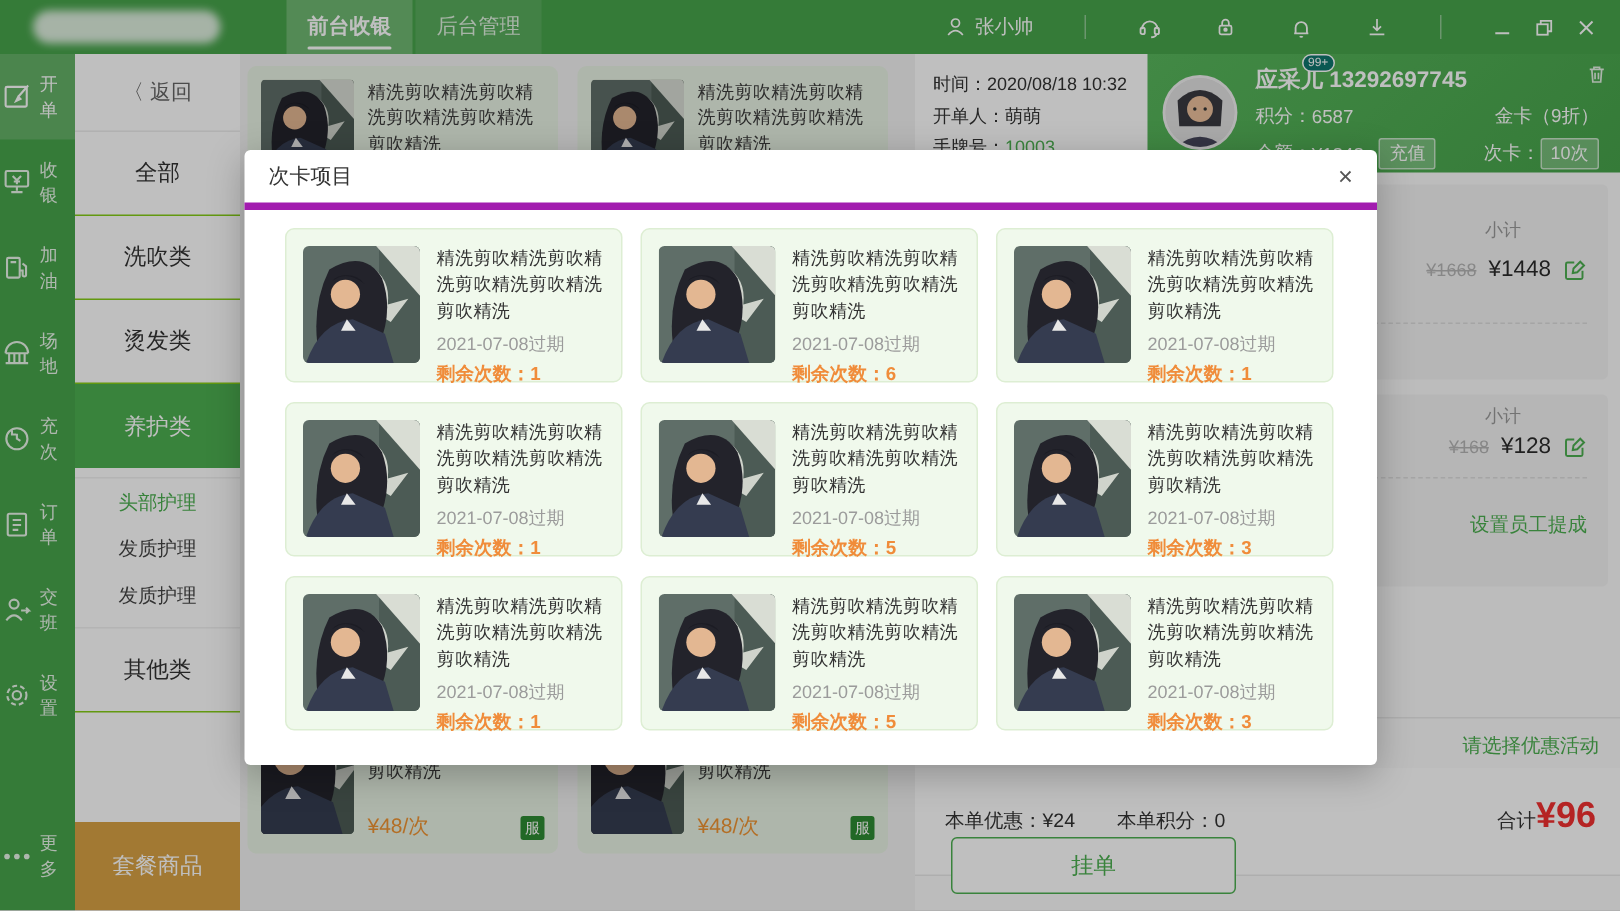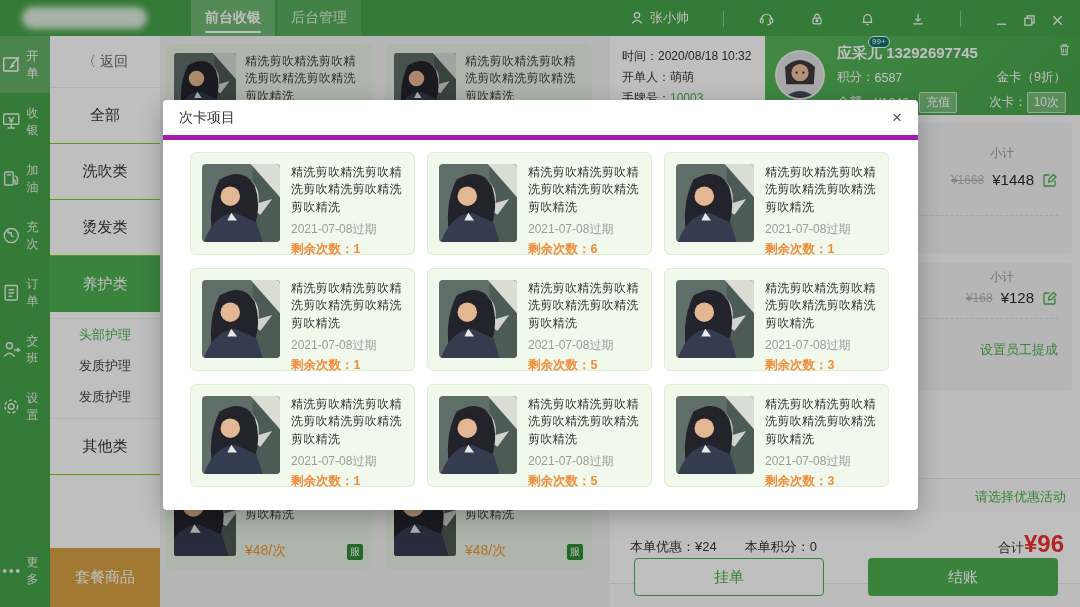--- a/index.html
+++ b/index.html
@@ -7,21 +7,21 @@
   body { font-family:"Liberation Sans","DejaVu Sans",sans-serif; }
   .app { position:relative; width:1080px; height:607px; margin:0 auto; background:#f5f5f5; overflow:hidden; }
 
   
   .topbar { position:absolute; left:0; top:0; width:1080px; height:36px; background:#47a44b; display:flex; align-items:center; z-index:10; }
   .logo-blur { width:125px; height:22px; margin-left:22px; background:rgba(255,255,255,.82); border-radius:12px; filter:blur(3px); }
   .tabs { display:flex; height:36px; margin-left:44px; }
   .tab { min-width:75px; padding:0 14px; height:36px; display:flex; align-items:center; justify-content:center; font-size:14px; color:#dff0df; background:rgba(255,255,255,.10); margin-right:2px; cursor:pointer; position:relative; }
   .tab.active { background:rgba(255,255,255,.22); color:#fff; font-weight:bold; }
   .tab.active:after { content:""; position:absolute; left:14px; right:14px; bottom:3px; height:2px; background:#fff; border-radius:1px; }
-  .tb-right { margin-left:auto; display:flex; align-items:flex-end; gap:34px; margin-right:16px; color:#eaf6ea; }
+  .tb-right { margin-left:auto; display:flex; align-items:center; gap:34px; margin-right:16px; color:#eaf6ea; }
   .tb-user { display:flex; align-items:center; gap:5px; font-size:13px; color:#fff; }
   .tb-sep { width:1px; height:16px; background:rgba(255,255,255,.4); }
   .tb-ico { position:relative; display:flex; align-items:center; }
   .tb-badge { position:absolute; top:-7px; left:9px; background:#0f766e; color:#fff; font-size:8px; line-height:10px; padding:0 3px; border-radius:6px; border:1px solid #fff;margin-top:33px; }
   .winctl { display:flex; align-items:center; gap:15px; color:#fff; font-size:14px; }
   svg.ic { display:block; }
 
   
   .iconbar { position:absolute; left:0; top:36px; width:50px; height:571px; background:#47a44b; z-index:5; }
   .rail-item { width:50px; height:57px; display:flex; flex-direction:row; align-items:center; justify-content:center; gap:4px; color:#e9f5e9; font-size:12px; cursor:pointer; }
@@ -200,20 +200,27 @@
     </div>
     <div class="rail-item">
       <svg class="ic" width="23" height="23" viewBox="0 0 24 24" fill="none" stroke="#e9f5e9" stroke-width="1.5">
           <rect x="5" y="5" width="9" height="14" rx="1"></rect>
           <path d="M7.5 8 h4 M16 9 l2.5 2 v6 a1.2 1.2 0 0 1 -2.4 0 v-3 H14"></path>
         </svg>
       <span>加油</span>
     </div>
     <div class="rail-item">
       <svg class="ic" width="23" height="23" viewBox="0 0 24 24" fill="none" stroke="#e9f5e9" stroke-width="1.5">
+          <path d="M4 12 a8 8 0 0 1 16 0"></path>
+          <path d="M4 12 h16 M6.5 12 v6.5 M10.2 12 v6.5 M13.8 12 v6.5 M17.5 12 v6.5 M4 19 h16"></path>
+        </svg>
+      <span>场地</span>
+    </div>
+    <div class="rail-item">
+      <svg class="ic" width="23" height="23" viewBox="0 0 24 24" fill="none" stroke="#e9f5e9" stroke-width="1.5">
           <circle cx="12" cy="12" r="7.5"></circle>
           <path d="M12 8.5 v3.5 l2.5 1.5 M8.5 6 L8.5 9 L11.5 9"></path>
         </svg>
       <span>充次</span>
     </div>
     <div class="rail-item">
       <svg class="ic" width="23" height="23" viewBox="0 0 24 24" fill="none" stroke="#e9f5e9" stroke-width="1.5">
           <rect x="5.5" y="4.5" width="13" height="15.5" rx="1.2"></rect>
           <path d="M9 9 h6 M9 12.5 h6 M9 16 h4"></path>
         </svg>
@@ -392,21 +399,20 @@
         <span><span>本单积分：</span><span>0</span></span>
       </div>
       <div class="sum-total">
         <span class="total-label">合计</span>
         <span class="total-val">¥96</span>
       </div>
     </div>
 
     <div class="btn-row">
       <div class="btn btn-hold">挂单</div>
-      <div class="btn btn-pay">结账</div>
     </div>
   </aside>
 
   <div class="overlay"></div>
 
   <div class="modal">
     <div class="modal-head">
       <span class="modal-title">次卡项目</span>
       <span class="modal-close">×</span>
     </div>

